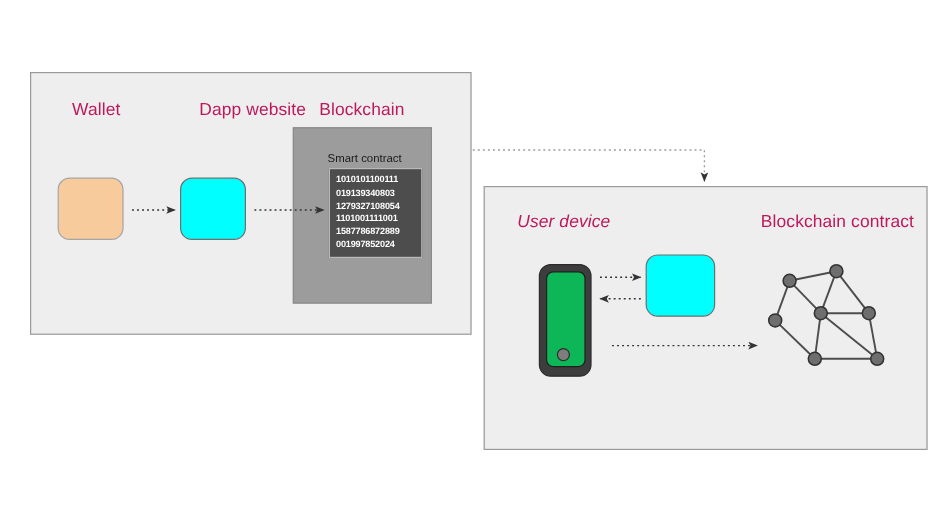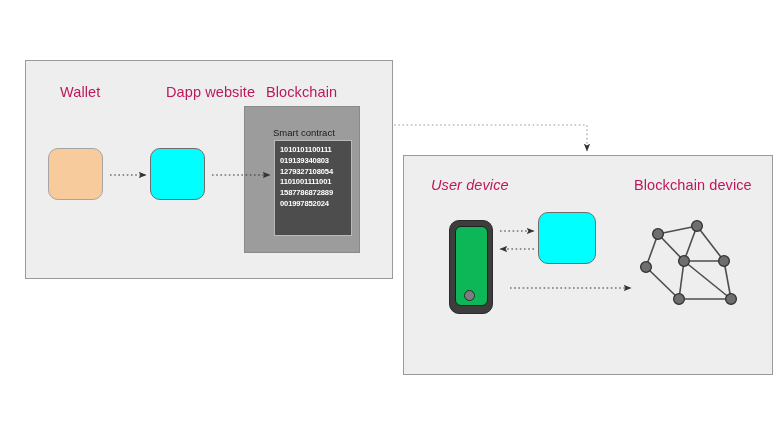--- a/index.html
+++ b/index.html
@@ -102,21 +102,21 @@
     top: 127px;
     font-size: 9.5px;
     color: #1a1a1a;
     white-space: nowrap;
   }
   #code-block {
     position: absolute;
     left: 274px;
     top: 140px;
     width: 78px;
-    height: 96px;
+    height: 75px;
     background: #4d4d4d;
     border: 1.5px solid #b9b9b9;
     box-sizing: border-box;
     padding: 4px 0 0 5px;
   }
   #code-block .bit-line {
     color: #ffffff;
     font-family: "Liberation Sans", sans-serif;
     font-size: 7.6px;
     line-height: 10.8px;
@@ -191,21 +191,21 @@
       <div class="bit-line">019139340803</div>
       <div class="bit-line">1279327108054</div>
       <div class="bit-line">1101001111001</div>
       <div class="bit-line">1587786872889</div>
       <div class="bit-line">001997852024</div>
     </div>
 
   <div class="panel" id="panel-wallet"></div>
 
   <div class="label" id="label-user-device">User device</div>
-  <div class="label" id="label-network">Blockchain device</div>
+  <div class="label" id="label-network">Blockchain contract</div>
 
   <div id="phone-outer">
     <div id="phone-screen"></div>
     <div id="phone-home-button"></div>
   </div>
 
   <div class="rbox" id="box-dapp-right"></div>
 
   <svg id="overlay" viewBox="0 0 780 437">
     <defs>

